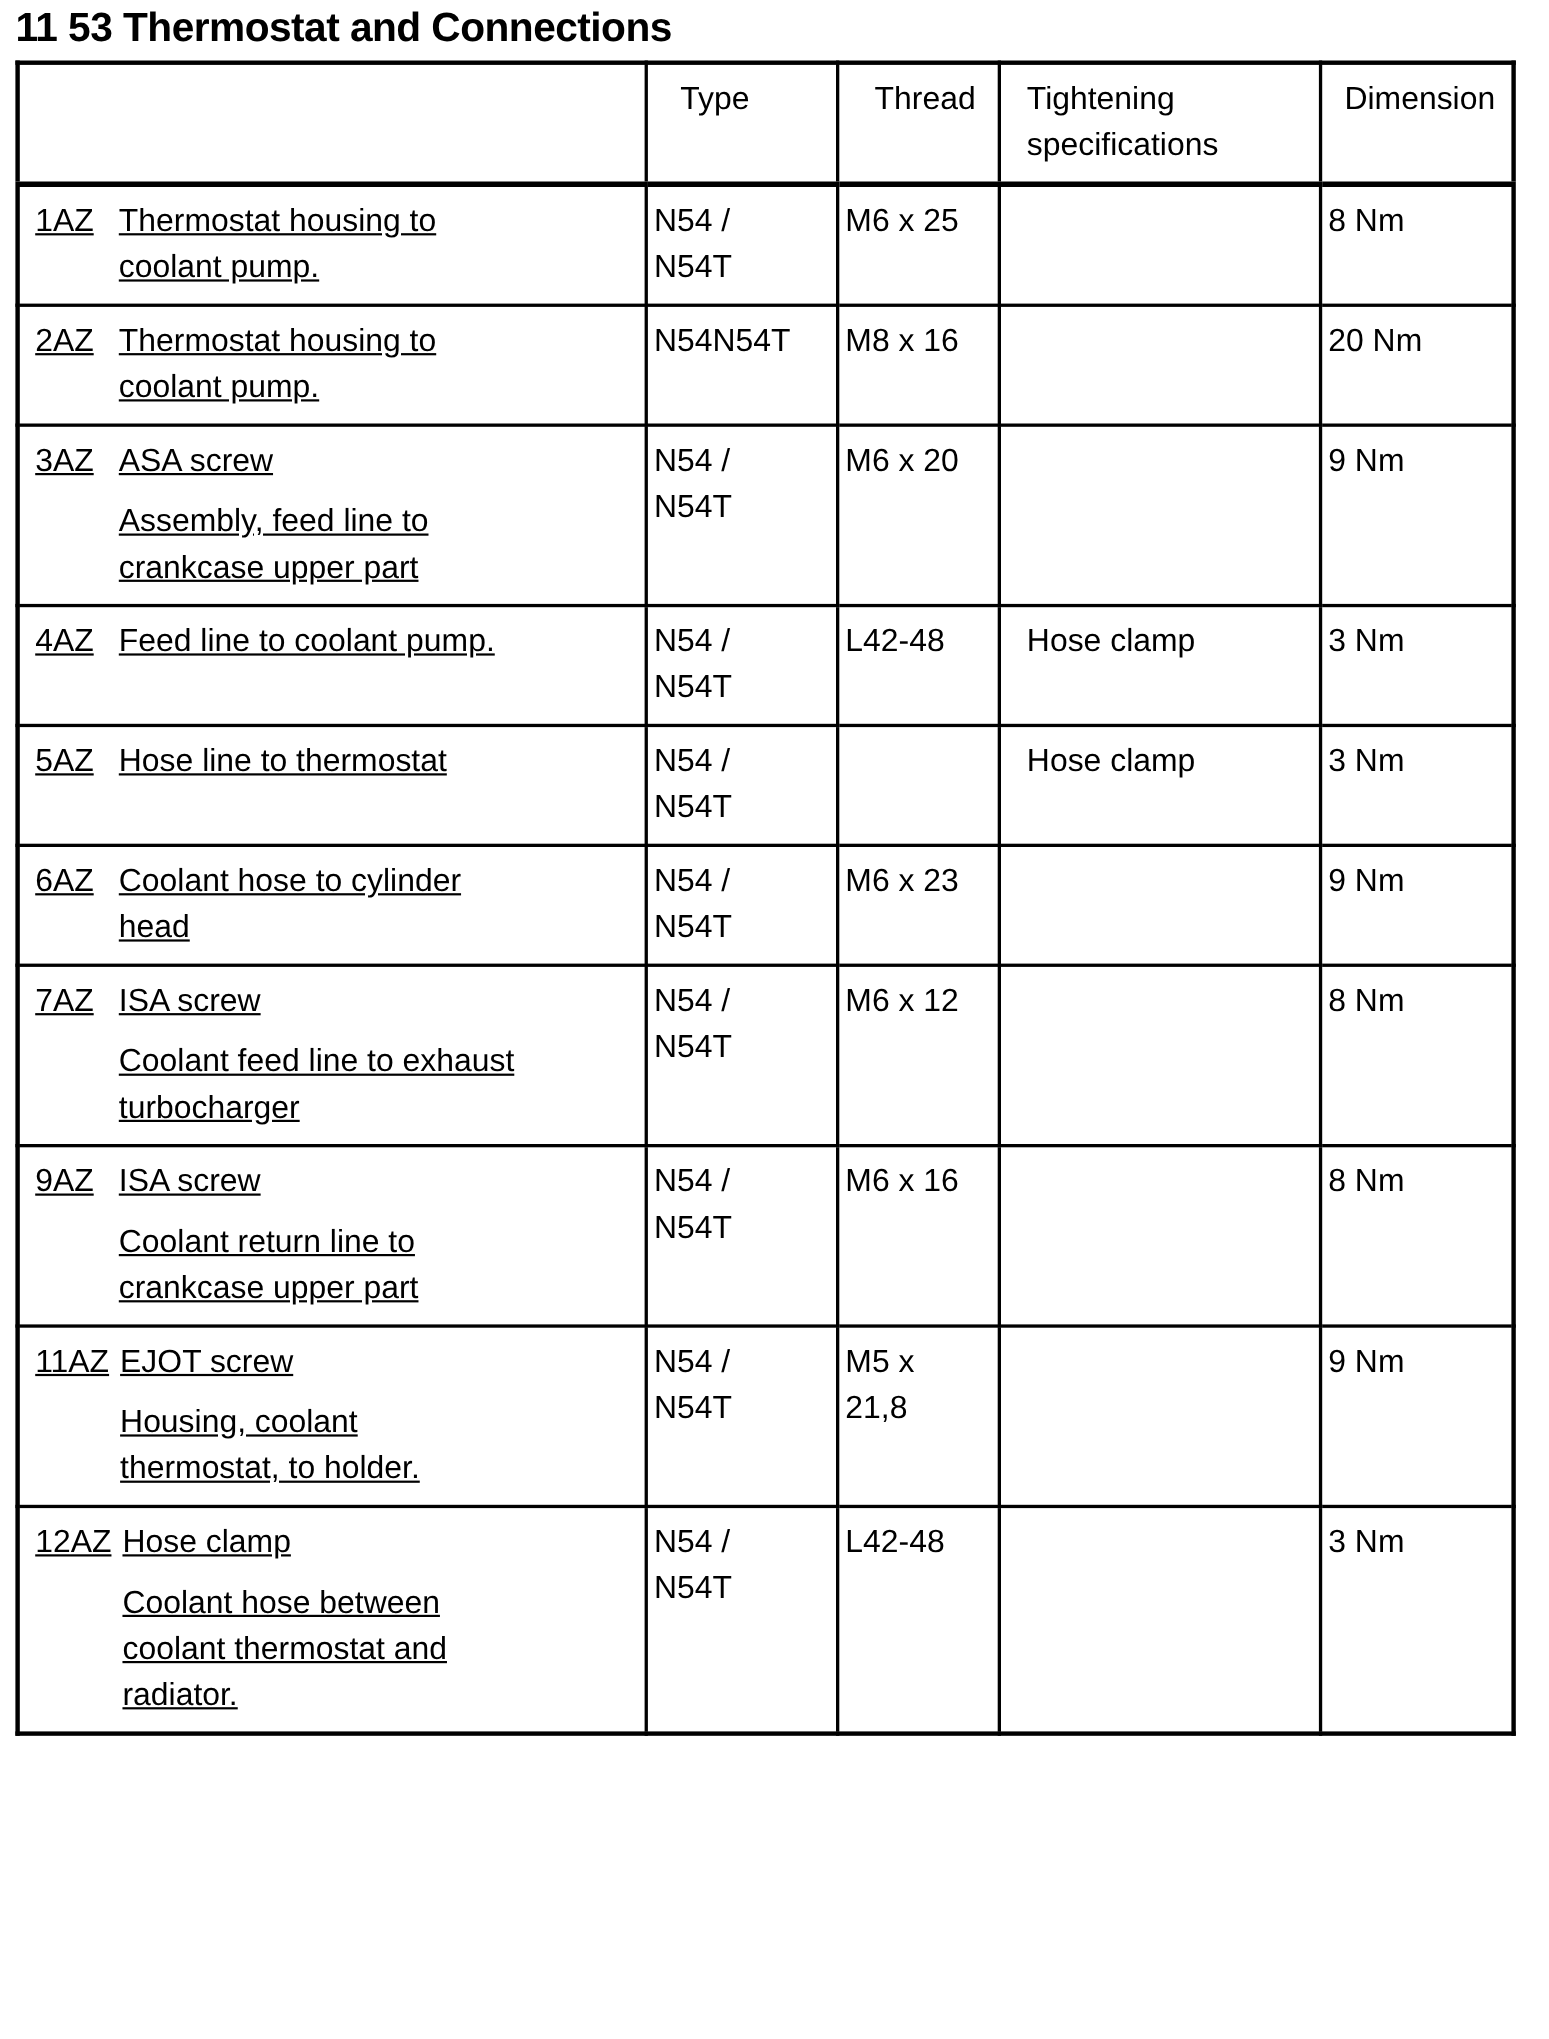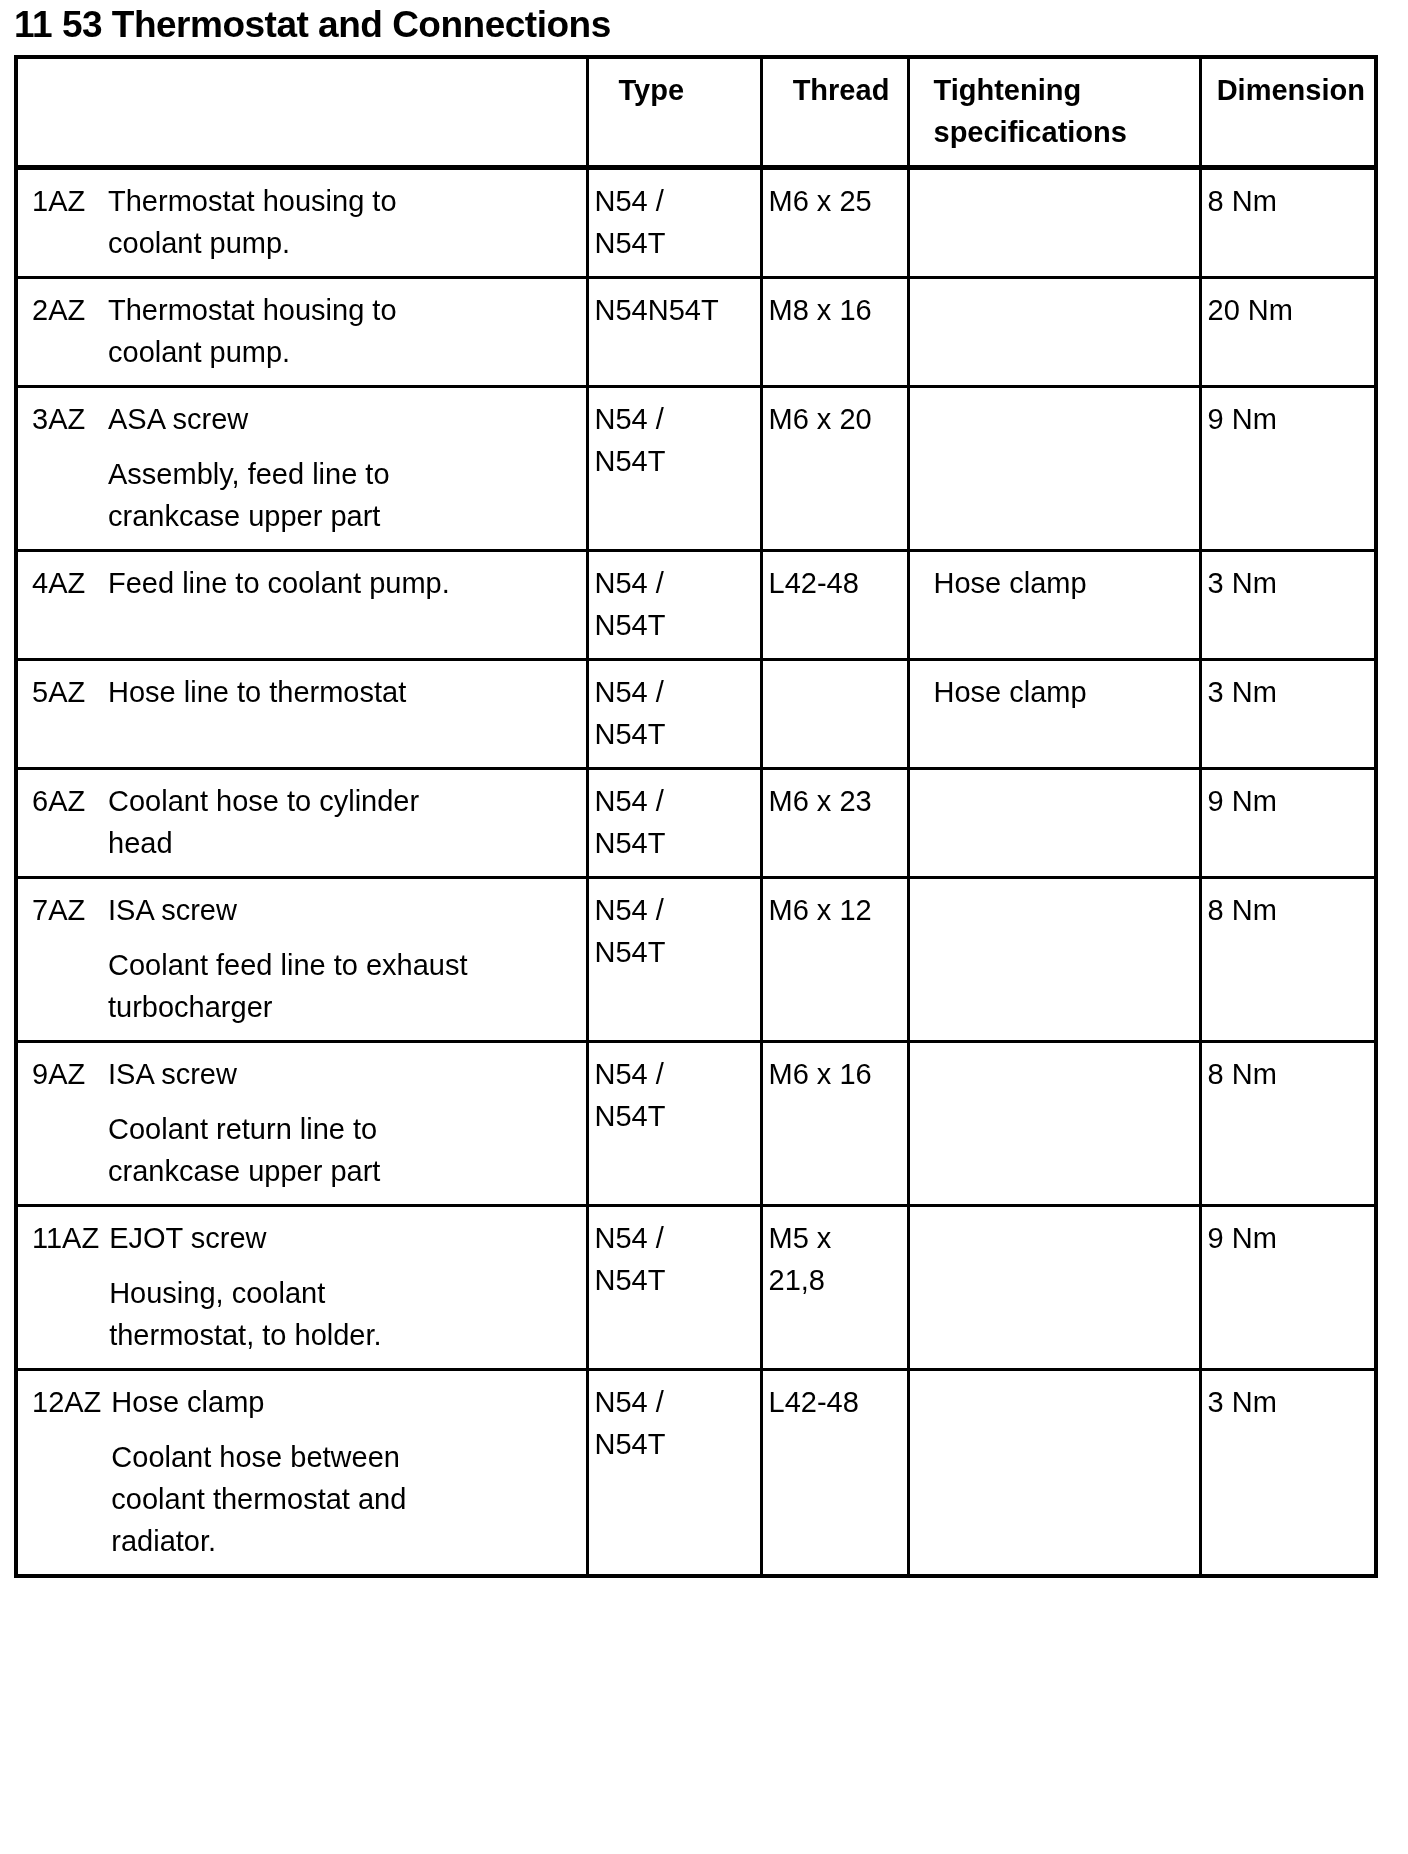--- a/index.html
+++ b/index.html
@@ -29,33 +29,33 @@
     border: 4px solid #000;
   }
   .spec-table th, .spec-table td {
     border: 3px solid #000;
     vertical-align: top;
     font-size: 29px;
     line-height: 42px;
   }
   .spec-table thead th {
     border-bottom: 5px solid #000;
-    font-weight: bold;
+    font-weight: normal;
     text-align: left;
     padding: 10px 4px 12px 17px;
     height: 102px;
   }
   .spec-table thead th.h-type { padding-left: 30px; }
   .spec-table thead th.h-thread { text-align: center; }
   .spec-table thead th.h-tight { padding-left: 24px; margin-left: 43px; }
   .spec-table thead th.h-dim { text-align: center; padding-left: 8px; padding-right: 2px; }
   .spec-table td {
     padding: 10px 4px 12px 6px;
   }
-  td.c-item { padding-left: 14px; }
+  td.c-item { padding-left: 14px; text-decoration: underline; }
   td.c-tight { padding-left: 24px; }
   .itemcell { display: flex; align-items: flex-start; }
   .rowlabel {
     flex: 0 0 auto;
     min-width: 76px;
     padding-right: 10px;
     white-space: nowrap;
   }
   .desc { flex: 1 1 auto; }
   .para { display: block; white-space: pre-line; }

